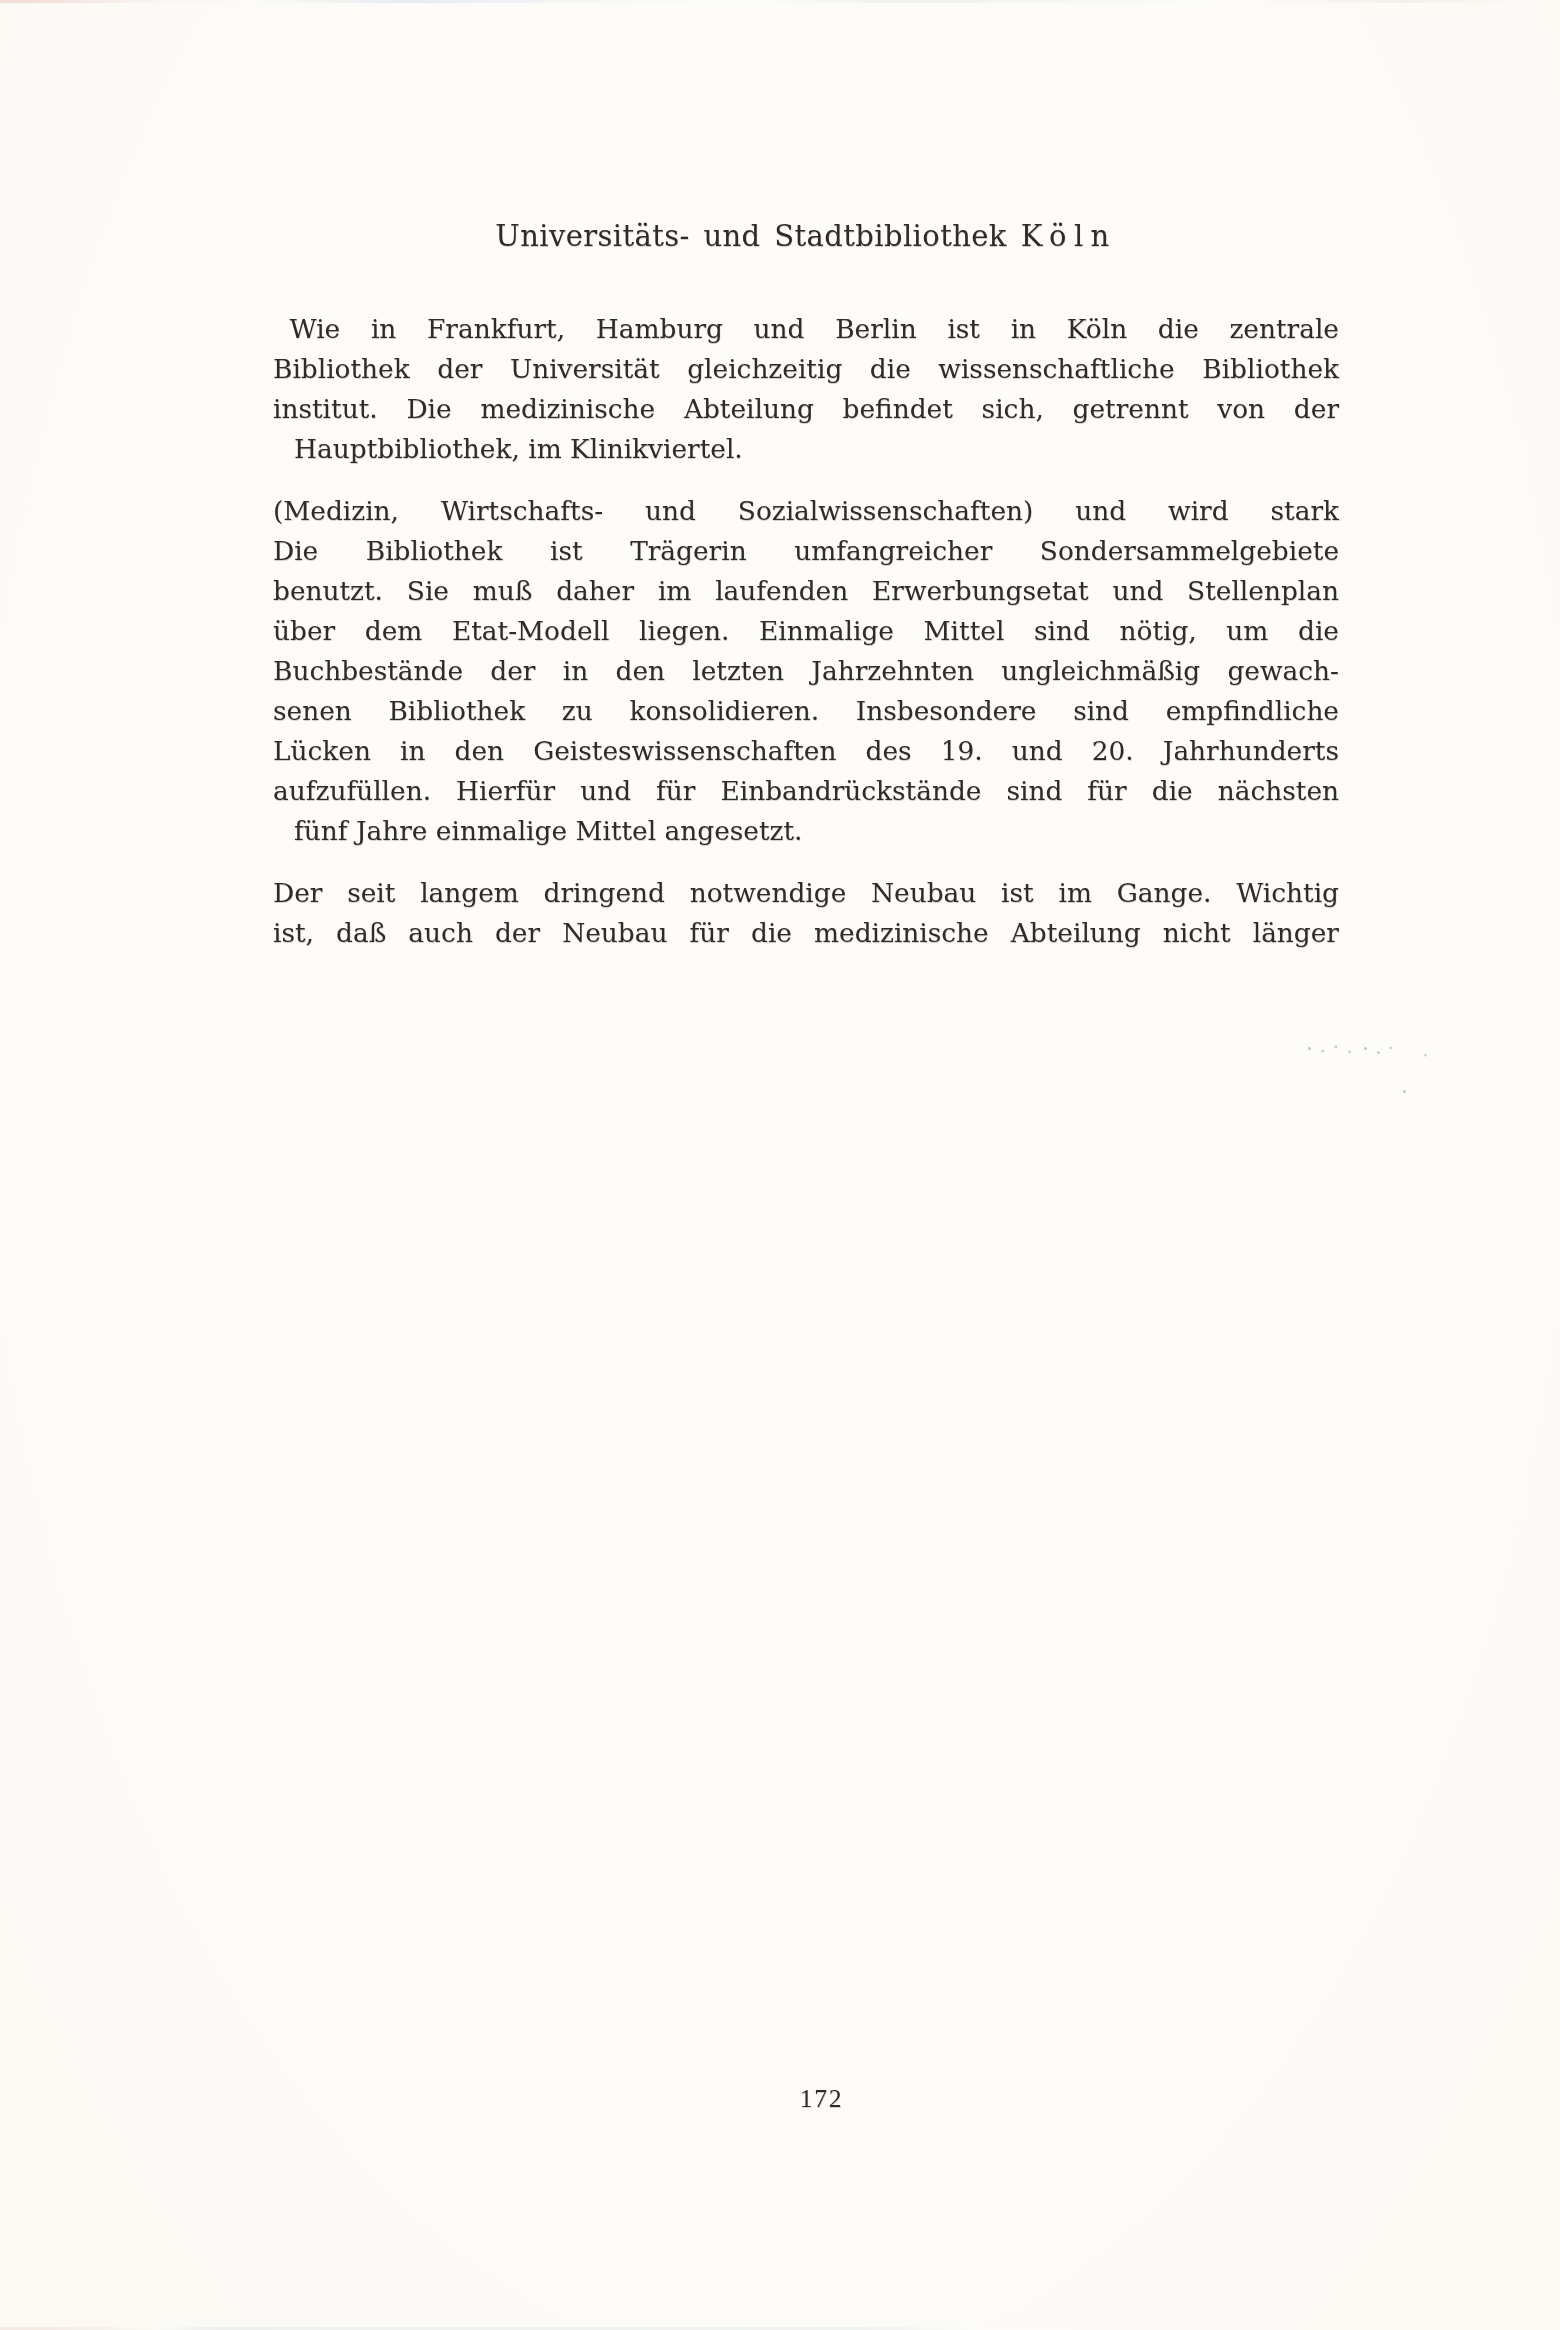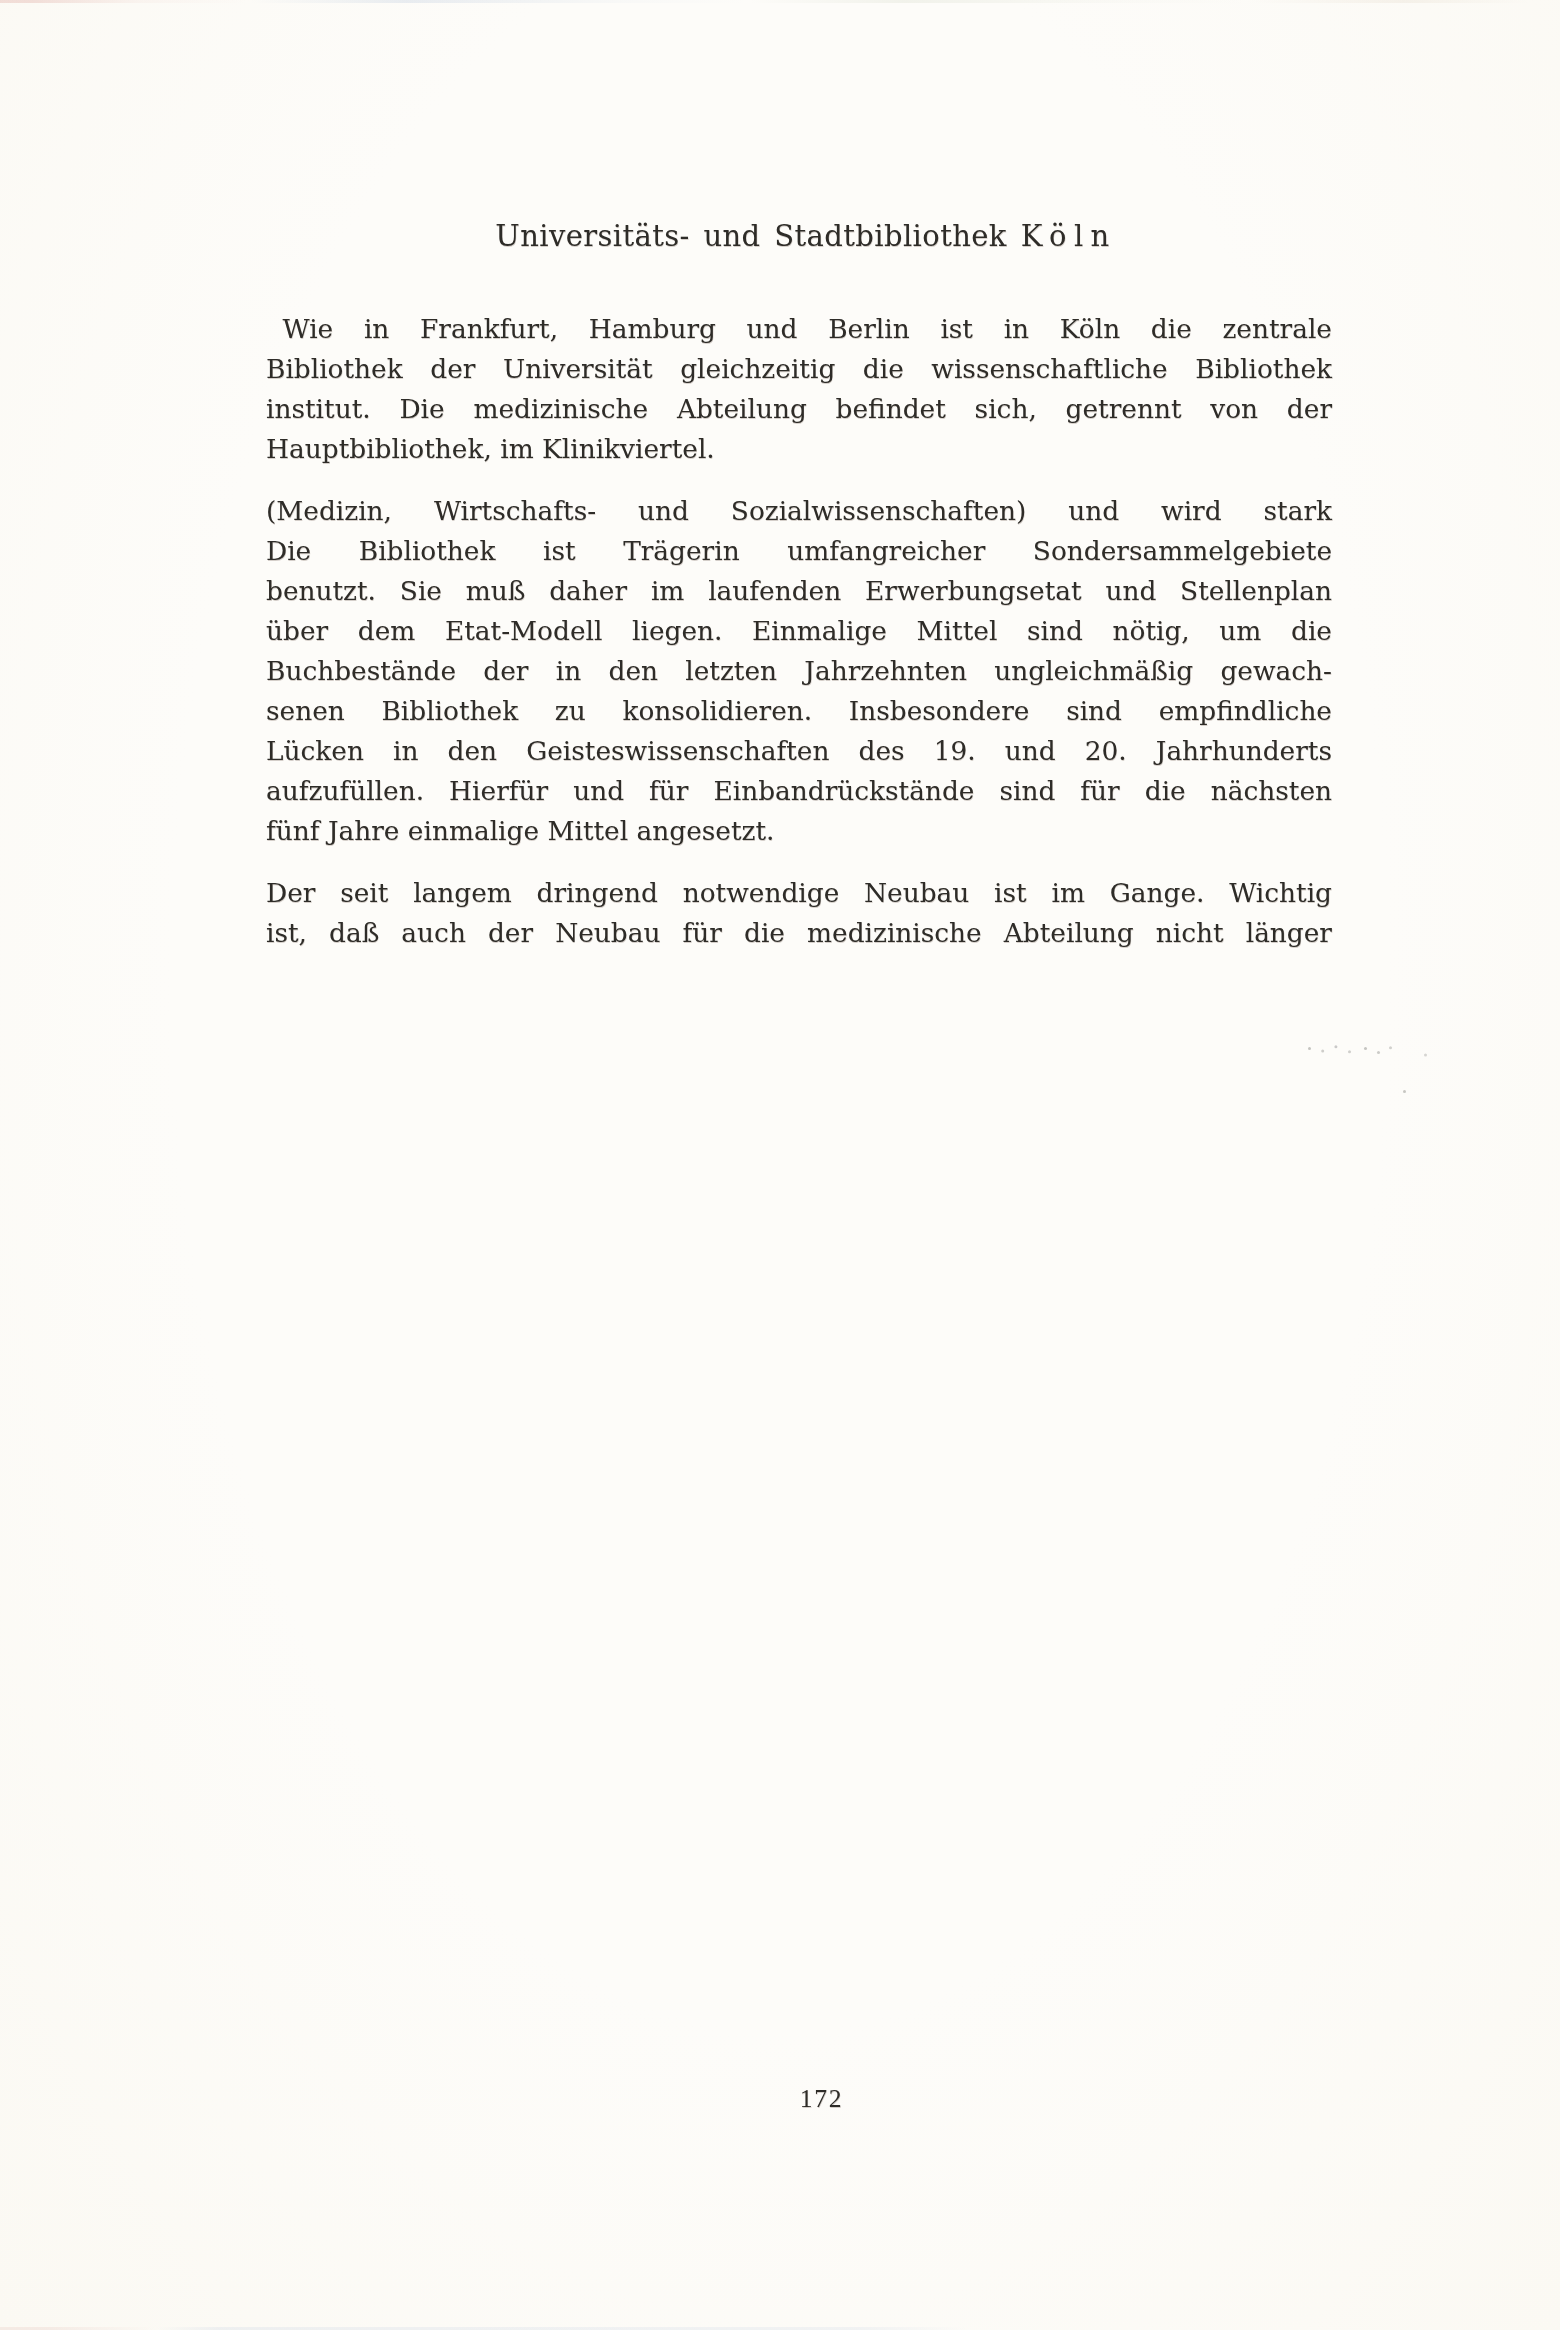--- a/index.html
+++ b/index.html
@@ -57,38 +57,39 @@
     letter-spacing: 0.4px;
     text-shadow: 0.4px 0.8px 0.4px rgba(120,100,90,0.30);
   }
   .title .city {
     letter-spacing: 7.4px;
     margin-left: 14px;
   }
   .textblock {
     position: absolute;
     top: 309px;
-    left: 266px;
+    left: 273px;
     width: 1066px;
     font-size: 26.4px;
     line-height: 40px;
     text-shadow: 0.4px 0.8px 0.4px rgba(120,100,90,0.30);
   }
   .paragraph {
     margin: 0 0 22px 0;
   }
   .line {
     text-align: justify;
     text-align-last: justify;
     height: 40px;
     overflow: visible;
   }
   .line.last {
     text-align: right;
     text-align-last: left;
+    margin-left: 21px;
   }
   .paragraph.indent-first .line:first-child {
     text-indent: 16.5px;
   }
   .pagenum {
     position: absolute;
     top: 2079px;
     left: 297px;
     width: 1049px;
     text-align: center;

